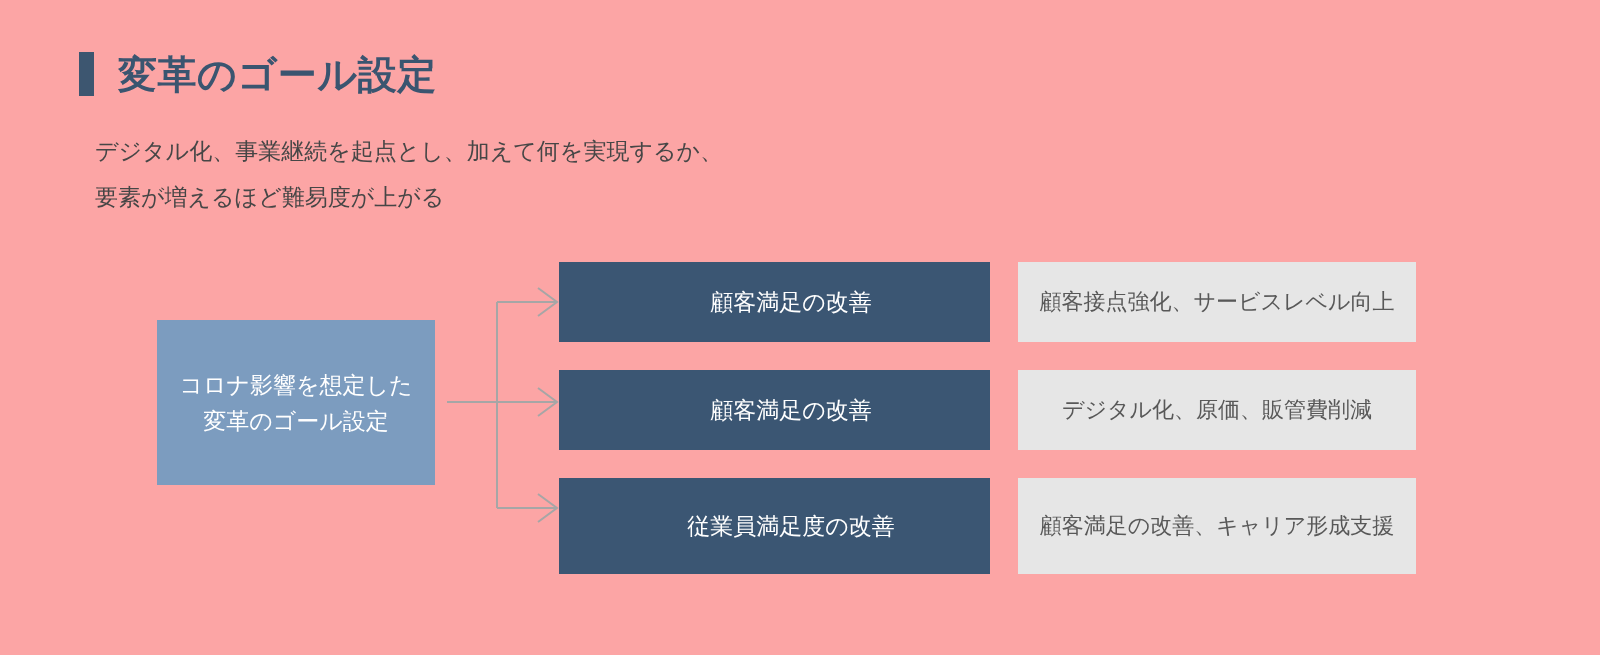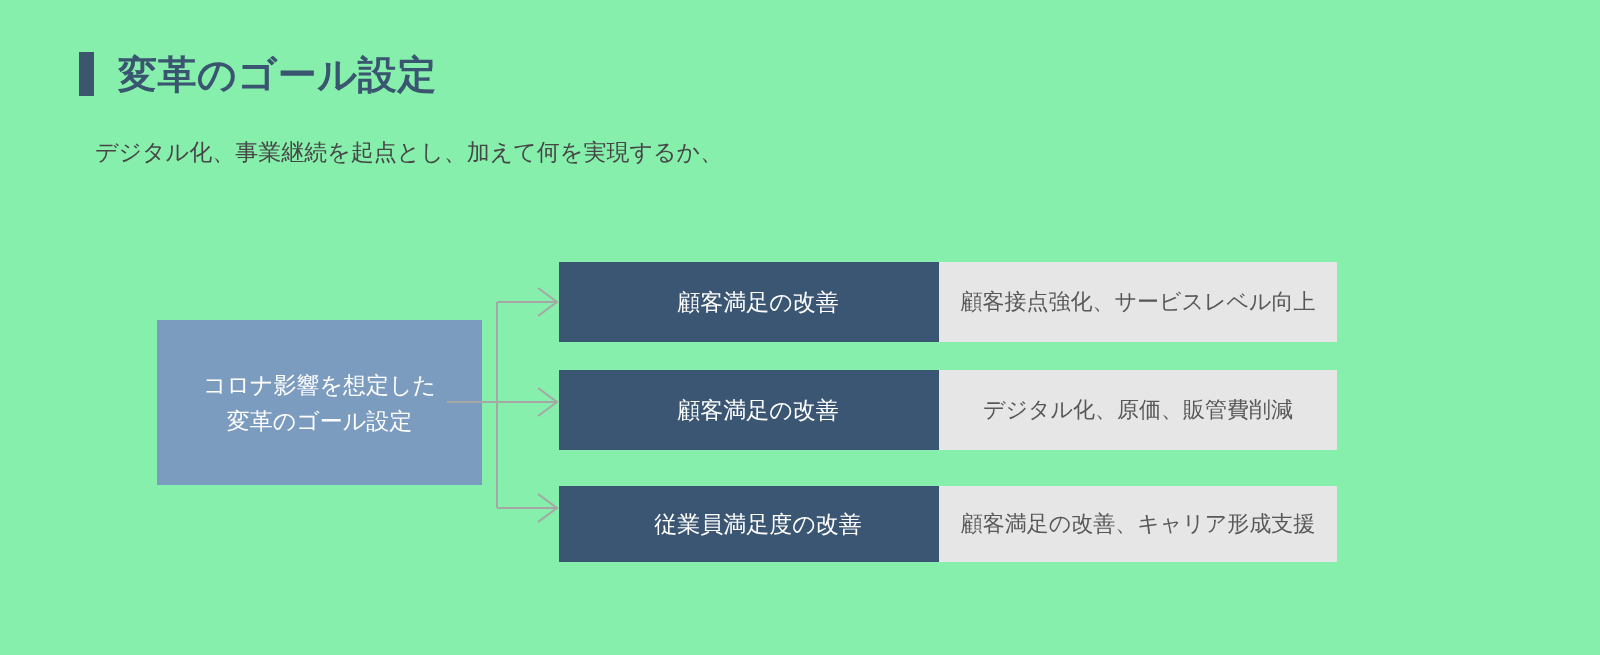--- a/index.html
+++ b/index.html
@@ -8,21 +8,21 @@
     background: #ffffff;
   }
   body {
     font-family: "Liberation Sans", "DejaVu Sans", sans-serif;
     -webkit-font-smoothing: antialiased;
   }
   #slide {
     position: relative;
     width: 1600px;
     height: 655px;
-    background: #86efac;
+    background: #fca5a5;
     overflow: hidden;
   }
 
   
   .title-row {
     position: absolute;
     left: 79px;
     top: 52px;
     display: flex;
     align-items: center;
@@ -45,37 +45,38 @@
 
   
   .subtitle {
     position: absolute;
     left: 95px;
     top: 129px;
     font-size: 23px;
     color: #464646;
     line-height: 46px;
     white-space: nowrap;
+    font-family: Liberation Serif, serif;
   }
   .subtitle div { white-space: nowrap; }
 
   
   .diagram {
     position: absolute;
     left: 0;
     top: 0;
     width: 1600px;
     height: 655px;
   }
 
   .source-box {
     position: absolute;
     left: 157px;
     top: 320px;
-    width: 325px;
+    width: 278px;
     height: 165px;
     background: #7c9cbf;
     display: flex;
     flex-direction: column;
     align-items: center;
     justify-content: center;
     color: #ffffff;
     font-size: 23px;
     line-height: 36px;
     text-align: center;
@@ -86,37 +87,38 @@
     position: absolute;
     background: #3b5673;
     color: #ffffff;
     font-size: 23px;
     display: flex;
     align-items: center;
     justify-content: center;
     white-space: nowrap;
     left: 559px;
     width: 398px;
+    padding-left: 33px;
   }
   .desc-box {
     position: absolute;
     background: #e6e6e6;
     color: #585858;
     font-size: 22px;
     display: flex;
     align-items: center;
     justify-content: center;
     white-space: nowrap;
-    left: 939px;
+    left: 1018px;
     width: 398px;
   }
 
   .row-0 .goal-box, .row-0 .desc-box { top: 262px; height: 80px; }
   .row-1 .goal-box, .row-1 .desc-box { top: 370px; height: 80px; }
-  .row-2 .goal-box, .row-2 .desc-box { top: 478px; height: 76px; margin-top: 8px; }
+  .row-2 .goal-box, .row-2 .desc-box { top: 478px; height: 96px; }
 
   .connector-svg {
     position: absolute;
     left: 0;
     top: 0;
     width: 1600px;
     height: 655px;
     pointer-events: none;
   }
 </style>
@@ -125,20 +127,21 @@
 
 <div id="slide">
 
   <div class="title-row">
     <div class="title-accent"></div>
     <div class="title-text">変革のゴール設定</div>
   </div>
 
   <div class="subtitle">
     <div>デジタル化、事業継続を起点とし、加えて何を実現するか、</div>
+    <div>要素が増えるほど難易度が上がる</div>
   </div>
 
   <div class="diagram">
 
     <div class="source-box">
       <span>コロナ影響を想定した</span>
       <span>変革のゴール設定</span>
     </div>
 
     <svg class="connector-svg" viewBox="0 0 1600 655" xmlns="http://www.w3.org/2000/svg">

